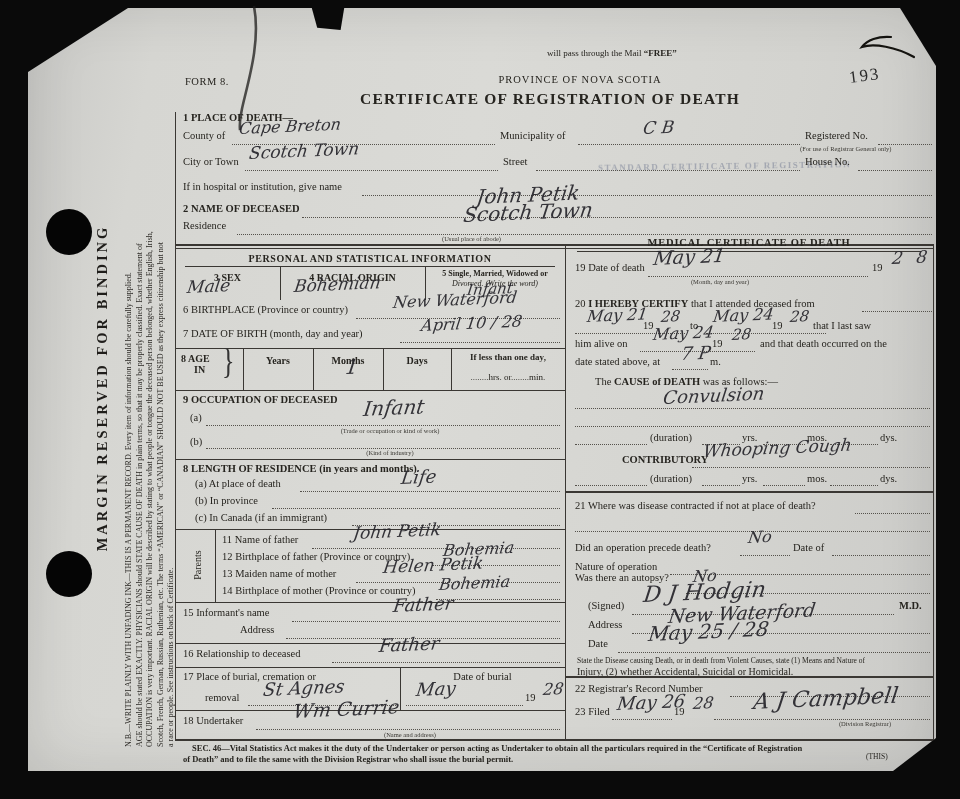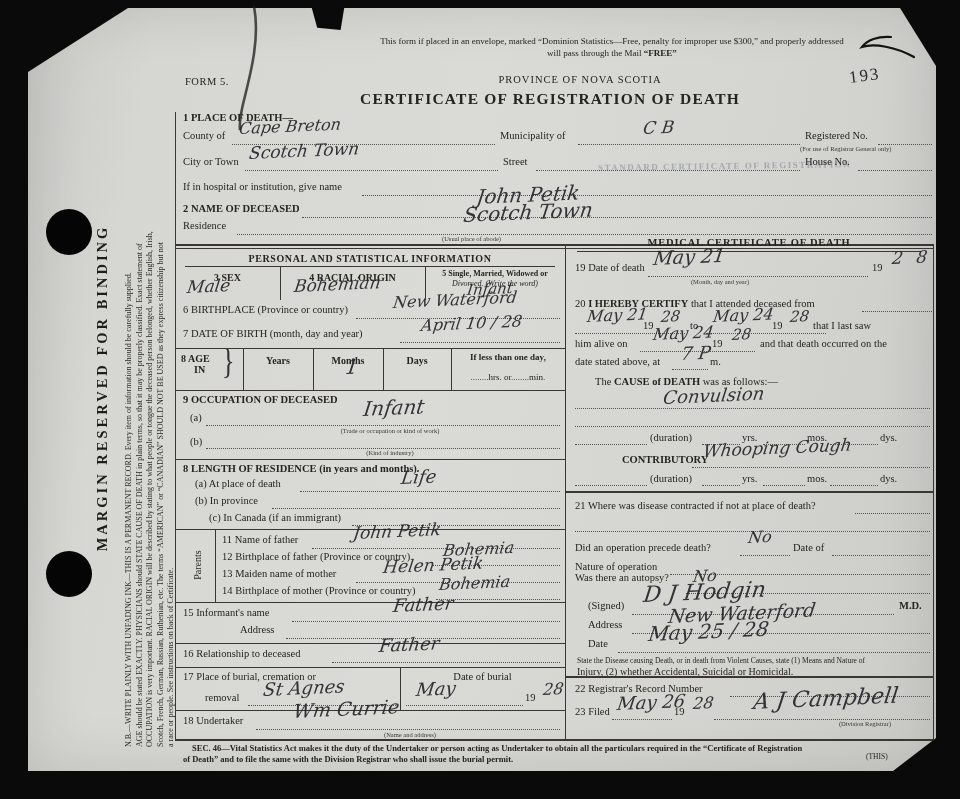--- a/index.html
+++ b/index.html
@@ -44,25 +44,24 @@
 
   <div class="t b c rot" style="left:94px;top:648px;width:520px;font-size:14.5px;letter-spacing:3px;color:#1f1d1a;">MARGIN RESERVED FOR BINDING</div>
   <div class="rot" style="position:absolute;left:124px;top:747px;width:662px;font-size:8px;line-height:10.6px;color:#2c2a26;white-space:nowrap;">
     <span style="display:block">N.B.—WRITE PLAINLY WITH UNFADING INK—THIS IS A PERMANENT RECORD.  Every item of information should be carefully supplied.</span>
     <span style="display:block">AGE should be stated EXACTLY.  PHYSICIANS should STATE CAUSE OF DEATH in plain terms, so that it may be properly classified.  Exact statement of</span>
     <span style="display:block">OCCUPATION is very important.  RACIAL ORIGIN will be described by stating to what people or tongue the deceased person belonged, whether English, Irish,</span>
     <span style="display:block">Scotch, French, German, Russian, Ruthenian, etc.  The terms “AMERICAN” or “CANADIAN” SHOULD NOT BE USED as they express citizenship but not</span>
     <span style="display:block">a race or people.  See instructions on back of Certificate.</span>
   </div>
 
-  <div class="t c s9" style="left:332px;top:36px;width:560px;">This form if placed in an envelope, marked “Dominion Statistics—Free, penalty for improper use $300,” and properly addressed</div>
   <div class="t c s9" style="left:332px;top:48px;width:560px;">
     <span>will pass through the Mail </span><span class="b">“FREE”</span>
   </div>
-  <div class="t" style="left:185px;top:76px;letter-spacing:.5px;">FORM 5.</div>
+  <div class="t" style="left:185px;top:76px;letter-spacing:.5px;">FORM 8.</div>
   <div class="t c" style="left:300px;top:74px;width:560px;letter-spacing:1px;">PROVINCE OF NOVA SCOTIA</div>
   <div class="t" style="left:849px;top:66px;font-size:17px;letter-spacing:2px;transform:rotate(-7deg);color:#2a2a2a;">193</div>
   <div class="t c b" style="left:230px;top:90px;width:640px;font-size:15.5px;letter-spacing:1.2px;">CERTIFICATE OF REGISTRATION OF DEATH</div>
   <div class="t ghost s9" style="left:598px;top:161px;transform:rotate(-.8deg);filter:blur(.4px);">STANDARD CERTIFICATE OF REGISTRATION</div>
 
   <div class="t b" style="left:183px;top:112px;">1 PLACE OF DEATH—</div>
   <div class="t" style="left:183px;top:130px;">County of</div>
   <div class="t hw" style="left:238px;top:120px;font-size:16px;">Cape Breton</div>
   <div class="dl" style="left:232px;top:143px;width:263px;"></div>
   <div class="t" style="left:500px;top:130px;">Municipality of</div>
@@ -139,21 +138,21 @@
   <div class="dl" style="left:206px;top:447px;width:354px;"></div>
   <div class="t c sm" style="left:300px;top:449px;width:180px;">(Kind of industry)</div>
   <div class="hr" style="left:175px;top:459px;width:390px;"></div>
 
   <div class="t b" style="left:183px;top:463px;">8 LENGTH OF RESIDENCE (in years and months)</div>
   <div class="t" style="left:195px;top:478px;">(a) At place of death</div>
   <div class="t hw" style="left:400px;top:468px;font-size:18px;">Life</div>
   <div class="dl" style="left:300px;top:490px;width:260px;"></div>
   <div class="t" style="left:195px;top:495px;">(b) In province</div>
   <div class="dl" style="left:272px;top:507px;width:288px;"></div>
-  <div class="t" style="left:209px;top:512px;">(c) In Canada (if an immigrant)</div>
+  <div class="t" style="left:195px;top:512px;">(c) In Canada (if an immigrant)</div>
   <div class="dl" style="left:352px;top:524px;width:208px;"></div>
   <div class="hr" style="left:175px;top:529px;width:390px;"></div>
 
   <div class="vl" style="left:215px;top:529px;height:73px;"></div>
   <div class="t c rot" style="left:192px;top:598px;width:66px;font-size:10px;">Parents</div>
   <div class="t" style="left:222px;top:534px;">11 Name of father</div>
   <div class="t hw" style="left:352px;top:524px;font-size:17px;">John Petik</div>
   <div class="dl" style="left:312px;top:547px;width:248px;"></div>
   <div class="t" style="left:222px;top:551px;">12 Birthplace of father (Province or country)</div>
   <div class="t hw" style="left:442px;top:542px;font-size:16px;">Bohemia</div>

